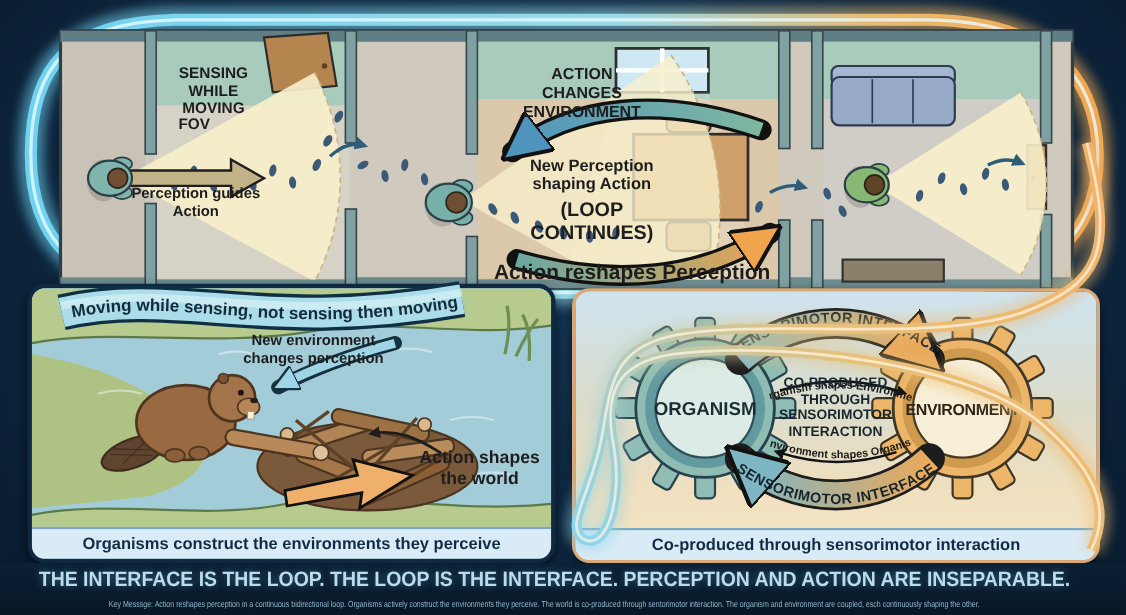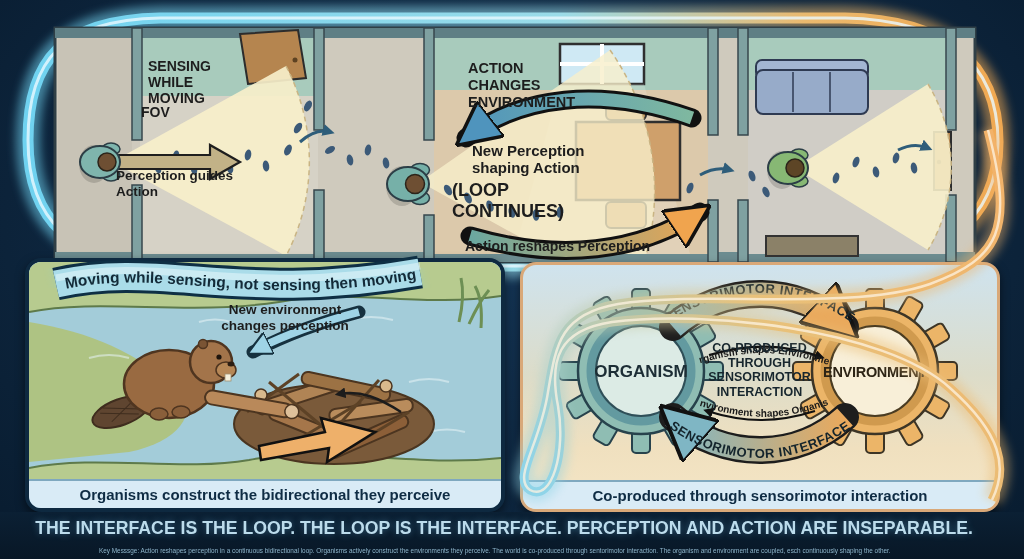--- a/index.html
+++ b/index.html
@@ -2,21 +2,21 @@
 <html><head>
 <meta charset="utf-8">
 <style>
   html,body{margin:0;padding:0;background:#06131f;}
   #canvas{position:relative;width:1024px;height:559px;overflow:hidden;
     background:radial-gradient(ellipse at 50% 40%, #16385a 0%, #0e2740 55%, #081b2e 100%);
     font-family:"Liberation Sans",sans-serif;}
   svg{position:absolute;left:0;top:0;}
   #scene-svg{z-index:1;}
   #overlay-svg{z-index:3;pointer-events:none;}
-  .lbl{position:absolute;z-index:4;font-weight:bold;color:#1d1d1d;text-align:left;line-height:1.16;}
+  .lbl{position:absolute;z-index:4;font-weight:bold;color:#1d1d1d;text-align:center;line-height:1.16;}
   .panel{position:absolute;z-index:2;border-radius:16px;overflow:hidden;box-sizing:border-box;}
   #beaver-panel{left:25px;top:258px;width:480px;height:254px;border:4px solid #0e2940;
     background:#a3ccd9;box-shadow:0 0 0 2px #7fb7cf inset,0 4px 10px rgba(0,0,0,.5);}
   #gear-panel{left:520px;top:262px;width:480px;height:250px;border:3px solid #d9a878;
     background:linear-gradient(180deg,#cfe3ee 0%,#dcdcc9 45%,#f0e0bf 75%,#f4e6c6 100%);
     box-shadow:0 4px 10px rgba(0,0,0,.5);}
   .caption{position:absolute;left:0;right:0;bottom:0;height:27px;background:#d9ebf6;
     border-top:2px solid #7fa8bf;color:#0f2c44;font-size:15px;font-weight:bold;
     text-align:center;line-height:27px;z-index:5;}
   .panel-lbl{position:absolute;font-weight:bold;color:#1d1d1d;text-align:center;line-height:1.16;z-index:4;}
@@ -209,26 +209,26 @@
     <g transform="translate(788,168) rotate(90)">
       <ellipse cx="2" cy="6" rx="19" ry="15" fill="rgba(0,0,0,.15)"></ellipse>
       <ellipse cx="-13" cy="-11" rx="6" ry="9" fill="#87b874" stroke="#2c3e46" stroke-width="1.5"></ellipse>
       <ellipse cx="13" cy="-11" rx="6" ry="9" fill="#87b874" stroke="#2c3e46" stroke-width="1.5"></ellipse>
       <ellipse cx="0" cy="0" rx="16" ry="20" fill="#87b874" stroke="#2c3e46" stroke-width="2"></ellipse>
       <circle cx="0" cy="-7" r="9" fill="#5d4526" stroke="#2c241a" stroke-width="1.5"></circle>
     </g>
   </svg>
 
   <div class="lbl" style="left:148px;top:58px;width:92px;font-size:14px;">SENSING WHILE MOVING</div>
-  <div class="lbl" style="left:141px;top:104px;width:50px;font-size:14px;text-align:left;">FOV</div>
+  <div class="lbl" style="left:141px;top:104px;width:50px;font-size:14px;text-align:right;">FOV</div>
   <div class="lbl" style="left:116px;top:168px;width:124px;font-size:13.5px;">Perception guides Action</div>
   <div class="lbl" style="left:468px;top:60px;width:122px;font-size:14.5px;">ACTION CHANGES ENVIRONMENT</div>
   <div class="lbl" style="left:472px;top:142px;width:132px;font-size:15px;">New Perception shaping Action</div>
   <div class="lbl" style="left:452px;top:180px;width:172px;font-size:18px;">(LOOP CONTINUES)</div>
-  <div class="lbl" style="left:465px;top:238px;width:240px;font-size:14px;white-space:nowrap;">Action reshapes Perception</div>
+  <div class="lbl" style="left:449px;top:238px;width:240px;font-size:19px;white-space:nowrap;">Action reshapes Perception</div>
 
   <div id="beaver-panel" class="panel">
     <svg width="472" height="219" viewBox="0 0 472 219" style="top:0;left:0;">
       <defs>
         <marker id="mLB" viewBox="0 0 10 10" refX="6.5" refY="5" markerWidth="3" markerHeight="3" orient="auto">
           <path d="M0 0 L10 5 L0 10 Z" fill="#9fd4e6" stroke="#16313f" stroke-width="0.9"></path>
           </marker>
         <marker id="mBlk" viewBox="0 0 10 10" refX="6" refY="5" markerWidth="4.5" markerHeight="4.5" orient="auto">
           <path d="M0 0 L10 5 L0 10 Z" fill="#1c1c1c"></path>
           </marker>
@@ -297,21 +297,22 @@
           <circle cx="78" cy="0" r="7" fill="#dec09a" stroke="#4c3520" stroke-width="1.5"></circle>
         </g>
       </g>
 
       <path d="M 330 50 C 292 60 258 72 224 90" fill="none" stroke="#16313f" stroke-width="13" stroke-linecap="round"></path>
       <path d="M 330 50 C 292 60 258 72 226 88" fill="none" stroke="#9fd4e6" stroke-width="8" marker-end="url(#mLB)"></path>
       <path d="M 372 150 C 350 136 332 128 310 132" fill="none" stroke="#1c1c1c" stroke-width="2.4" marker-end="url(#mBlk)"></path>
       <path d="M230 184 L296 170 L292 156 L346 170 L298 200 L300 186 L232 198 Z" fill="#eeb06a" stroke="#111" stroke-width="2.5"></path>
     </svg>
     <div class="panel-lbl" style="left:186px;top:40px;width:140px;font-size:13.5px;">New environment changes perception</div>
-    <div class="caption">Organisms construct the bidirectional they perceive</div>
+    <div class="panel-lbl" style="left:348px;top:146px;width:118px;font-size:16px;">Action shapes the world</div>
+    <div class="caption">Organisms construct the environments they perceive</div>
   </div>
 
   <div id="gear-panel" class="panel">
     <svg width="474" height="217" viewBox="0 0 474 217" style="top:0;left:0;">
       <defs>
         <linearGradient id="gradBand" gradientUnits="userSpaceOnUse" x1="150" y1="108" x2="322" y2="108">
           <stop offset="0" stop-color="#7fb6c4"></stop>
             <stop offset="1" stop-color="#eaa95c"></stop>
         </linearGradient>
         <marker id="mArcO" viewBox="0 0 10 10" refX="6.8" refY="5" markerWidth="2.4" markerHeight="2.4" orient="auto">

